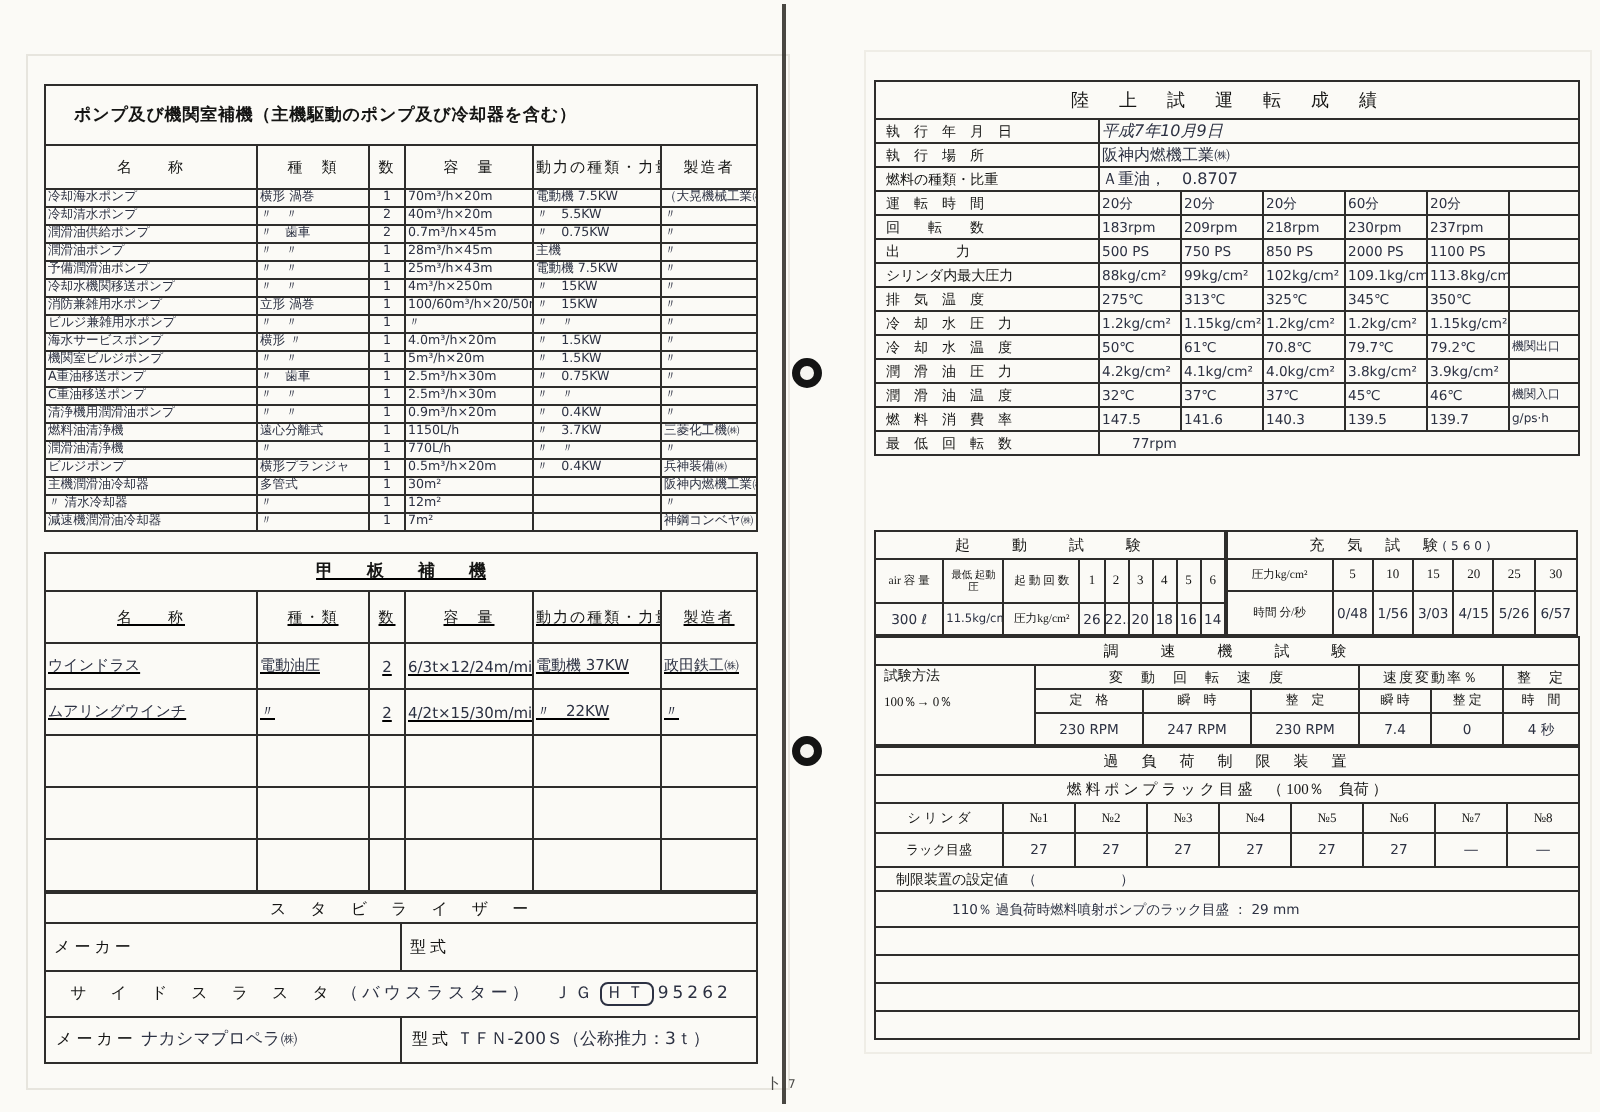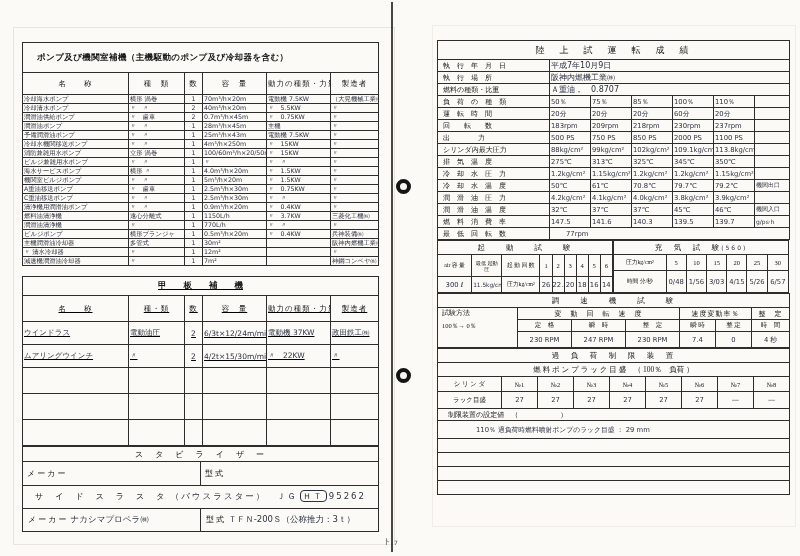--- a/index.html
+++ b/index.html
@@ -372,41 +372,32 @@
         <col class="v">
         <col class="v">
         <col class="u">
       </colgroup>
     <tbody>
         <tr>
           <th colspan="7" class="pr ttl">陸　上　試　運　転　成　績</th>
         </tr>
     <tr class="h12">
           <th class="pr lbl">執　行　年　月　日</th>
-          <td colspan="6" class="hw" style="font-size:8px;">平成7年10月9日</td>
+          <td colspan="6" class="hw" style="font-size:8px;font-style:italic;">平成7年10月9日</td>
         </tr>
     <tr class="h12">
           <th class="pr lbl">執　行　場　所</th>
           <td colspan="6" class="hw" style="font-size:8px;">阪神内燃機工業㈱</td>
         </tr>
     <tr class="h12">
           <th class="pr lbl">燃料の種類・比重</th>
           <td colspan="6" class="hw" style="font-size:8px;">Ａ重油，　0.8707</td>
         </tr>
     </tbody>
       <tbody id="load-body">
-        <tr class="h12">
-          <th class="pr lbl">負　荷　の　種　類</th>
-          <td class="hw">50％</td>
-          <td class="hw">75％</td>
-          <td class="hw">85％</td>
-          <td class="hw">100％</td>
-          <td class="hw">110％</td>
-          <td class="hw un"></td>
-        </tr>
         <tr class="h12">
           <th class="pr lbl">運　転　時　間</th>
           <td class="hw">20分</td>
           <td class="hw">20分</td>
           <td class="hw">20分</td>
           <td class="hw">60分</td>
           <td class="hw">20分</td>
           <td class="hw un"></td>
         </tr>
         <tr class="h12">
@@ -492,21 +483,21 @@
         </tr>
       </tbody>
     <tbody>
         <tr class="h12">
           <th class="pr lbl">最　低　回　転　数</th>
           <td colspan="6" class="hw mr">77rpm</td>
         </tr>
   </tbody>
     </table>
 
-  <div style="display:flex;">
+  <div style="display:flex;margin-top:37px;">
     <table class="half">
       <colgroup>
           <col style="width:34px">
           <col style="width:30px">
           <col style="width:38px">
           <col style="width:12px">
           <col style="width:12px">
           <col style="width:12px">
           <col style="width:12px">
           <col style="width:12px">

